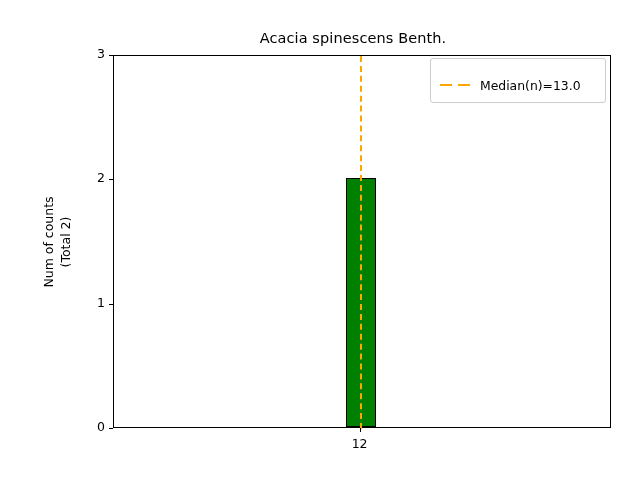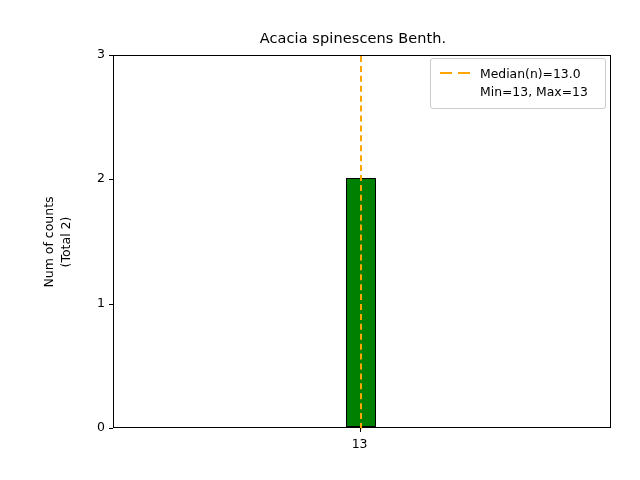--- a/index.html
+++ b/index.html
@@ -124,21 +124,21 @@
   
   #legend {
     position: absolute;
     left: 397px;
     top: 58px;
     width: 176px;
     box-sizing: border-box;
     border: 1px solid #cccccc;
     border-radius: 3px;
     background: rgba(255,255,255,0.9);
-    padding: 6px 8px 7px 8px;
+    padding: 18px 8px 7px 8px;
   }
   .legend-row {
     display: flex;
     align-items: flex-start;
   }
   .legend-swatch {
     flex: 0 0 auto;
     width: 34px;
     height: 16px;
     position: relative;
@@ -186,29 +186,28 @@
   <div class="ytick-label" style="top:48px;">3</div>
 
   <div id="plot-area">
 
     <div class="bar" style="left:231.5px; width:30px; bottom:0; height:249px;"></div>
 
     <div class="median-line" style="left:246.1px; top:0; height:373px;"></div>
   </div>
 
   <div class="xtick-mark" style="left:326.6px;"></div>
-  <div class="xtick-label" style="left:296.6px;">13</div>
+  <div class="xtick-label" style="left:296.6px;">12</div>
 
 
   <div id="legend">
     <div class="legend-row">
       <span class="legend-swatch">
         <span class="dash d1"></span>
         <span class="dash d2"></span>
       </span>
       <span class="legend-text">
         <span class="lt-line">Median(n)=13.0</span>
-        <span class="lt-line second">Min=13, Max=13</span>
       </span>
     </div>
   </div>
 
 </div>
 
 </body></html>

